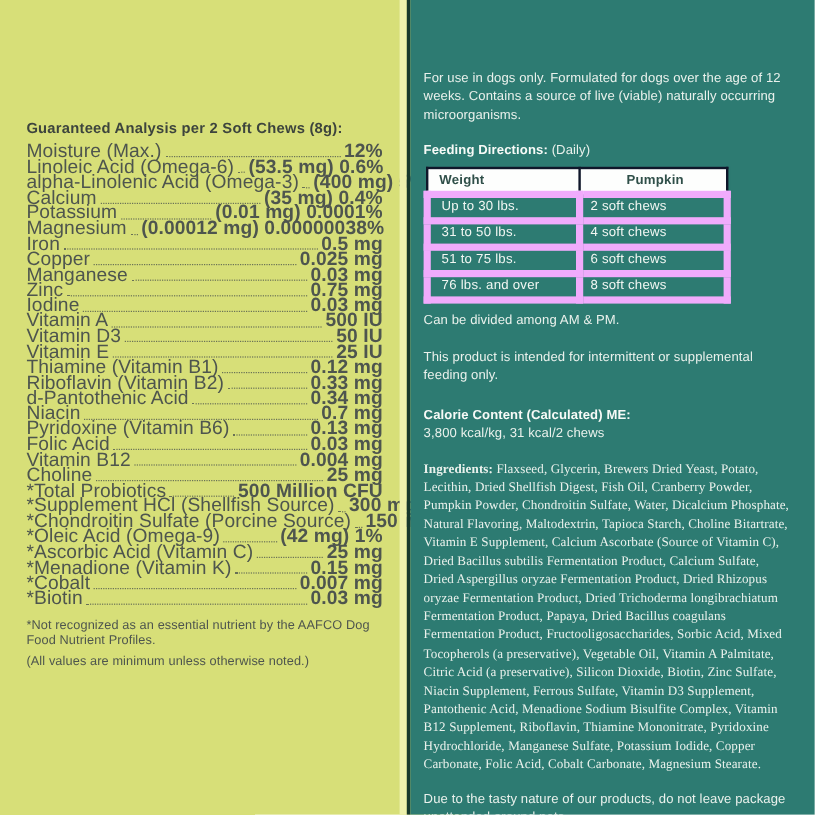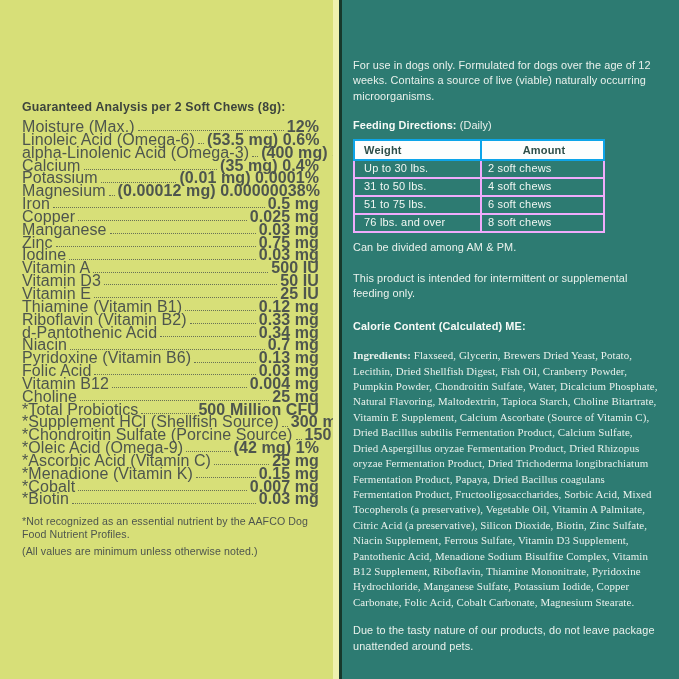--- a/index.html
+++ b/index.html
@@ -37,27 +37,27 @@
   .fd-heading{margin-top:14px !important;}
   .fd-heading b,.bold{font-weight:bold;color:#f7faf7;}
   table.feeding{
     border-collapse:collapse;table-layout:fixed;width:250px;margin-top:5px;
     background:#2d7b72;
   }
   table.feeding col.c1{width:127px;}
   table.feeding col.c2{width:123px;}
   table.feeding th{
     background:#fdfefd;color:#2f4f49;font-size:11px;font-weight:bold;
-    padding:3px 6px 3px 9px;border:2px solid #0ea5e9;letter-spacing:.2px;
+    padding:3px 6px 3px 9px;border:2px solid #0f172a;letter-spacing:.2px;
   }
   table.feeding th.h1{text-align:left;}
   table.feeding th.h2{text-align:center;}
   table.feeding td{
     color:#f2f7f3;font-size:11px;padding:1px 6px 2px 9px;
-    border:2px solid #f0abfc;line-height:13px;letter-spacing:.2px;
+    border:6px solid #f0abfc;line-height:13px;letter-spacing:.2px;
   }
   table.feeding td.c2{text-align:left;padding-left:6px;}
   .divided-note{margin-top:7px !important;}
   .intermittent{margin-top:16px !important;}
   .calorie-heading{margin-top:17px !important;}
   .ingredients{margin-top:14px !important;font-family:Liberation Serif, serif;}
   .caution{margin-top:13px !important;}
 </style>
 </head>
 <body>
@@ -231,21 +231,21 @@
     <p class="fd-heading"><b>Feeding Directions:</b><span> (Daily)</span></p>
 
     <table class="feeding">
       <colgroup>
           <col class="c1">
           <col class="c2">
         </colgroup>
       <thead>
           <tr id="feeding-head">
             <th class="h1">Weight</th>
-            <th class="h2">Amount</th>
+            <th class="h2">Pumpkin</th>
           </tr>
         </thead>
       <tbody id="feeding-body">
           <tr>
             <td class="c1">Up to 30 lbs.</td>
             <td class="c2">2 soft chews</td>
           </tr>
           <tr>
             <td class="c1">31 to 50 lbs.</td>
             <td class="c2">4 soft chews</td>
@@ -259,18 +259,19 @@
             <td class="c2">8 soft chews</td>
           </tr>
         </tbody>
     </table>
 
     <p class="divided-note">Can be divided among AM &amp; PM.</p>
 
     <p class="intermittent">This product is intended for intermittent or supplemental feeding only.</p>
 
     <p class="bold calorie-heading">Calorie Content (Calculated) ME:</p>
+    <p>3,800 kcal/kg, 31 kcal/2 chews</p>
 
     <p class="ingredients"><b>Ingredients:</b> <span>Flaxseed, Glycerin, Brewers Dried Yeast, Potato, Lecithin, Dried Shellfish Digest, Fish Oil, Cranberry Powder, Pumpkin Powder, Chondroitin Sulfate, Water, Dicalcium Phosphate, Natural Flavoring, Maltodextrin, Tapioca Starch, Choline Bitartrate, Vitamin E Supplement, Calcium Ascorbate (Source of Vitamin C), Dried Bacillus subtilis Fermentation Product, Calcium Sulfate, Dried Aspergillus oryzae Fermentation Product, Dried Rhizopus oryzae Fermentation Product, Dried Trichoderma longibrachiatum Fermentation Product, Papaya, Dried Bacillus coagulans Fermentation Product, Fructooligosaccharides, Sorbic Acid, Mixed Tocopherols (a preservative), Vegetable Oil, Vitamin A Palmitate, Citric Acid (a preservative), Silicon Dioxide, Biotin, Zinc Sulfate, Niacin Supplement, Ferrous Sulfate, Vitamin D3 Supplement, Pantothenic Acid, Menadione Sodium Bisulfite Complex, Vitamin B12 Supplement, Riboflavin, Thiamine Mononitrate, Pyridoxine Hydrochloride, Manganese Sulfate, Potassium Iodide, Copper Carbonate, Folic Acid, Cobalt Carbonate, Magnesium Stearate.</span></p>
 
     <p class="caution">Due to the tasty nature of our products, do not leave package unattended around pets.</p>
   </div>
 </div>
 
 </body></html>

